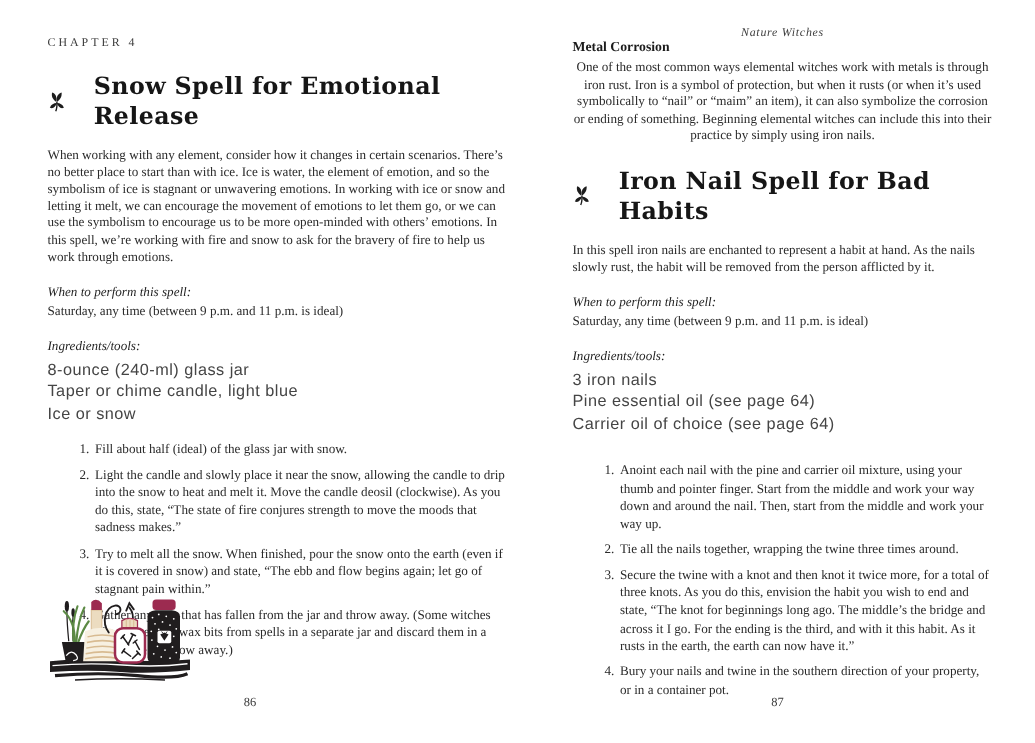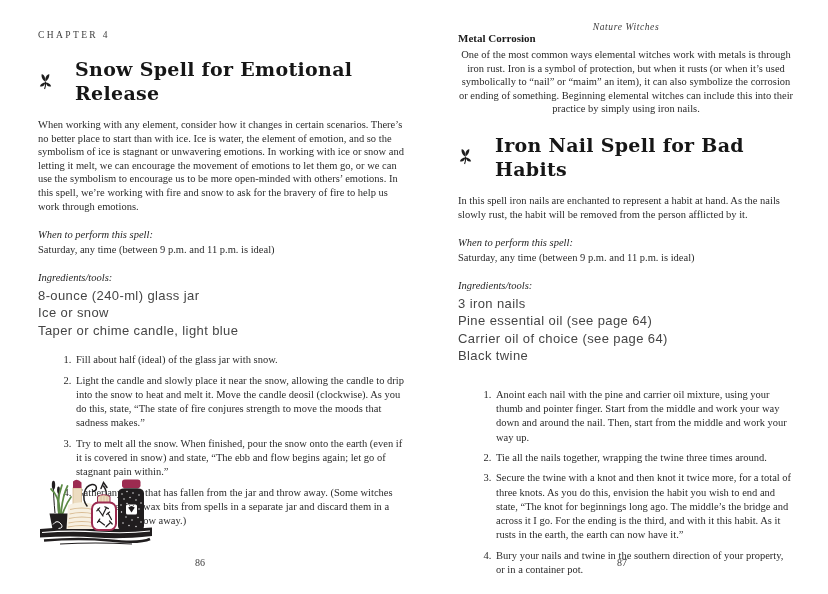--- a/index.html
+++ b/index.html
@@ -69,22 +69,22 @@
   </div>
 
   <div class="intro-text">When working with any element, consider how it changes in certain scenarios. There’s no better place to start than with ice. Ice is water, the element of emotion, and so the symbolism of ice is stagnant or unwavering emotions. In working with ice or snow and letting it melt, we can encourage the movement of emotions to let them go, or we can use the symbolism to encourage us to be more open-minded with others’ emotions. In this spell, we’re working with fire and snow to ask for the bravery of fire to help us work through emotions.</div>
 
   <div class="when-label">When to perform this spell:</div>
   <div class="when-value">Saturday, any time (between 9 p.m. and 11 p.m. is ideal)</div>
 
   <div class="ing-label">Ingredients/tools:</div>
   <div class="ing-list">
     <div class="ing-item">8-ounce (240-ml) glass jar</div>
+    <div class="ing-item">Taper or chime candle, light blue</div>
     <div class="ing-item">Ice or snow</div>
-    <div class="ing-item">Taper or chime candle, light blue</div>
   </div>
 
   <ol class="steps">
     <li>Fill about half (ideal) of the glass jar with snow.</li>
     <li>Light the candle and slowly place it near the snow, allowing the candle to drip into the snow to heat and melt it. Move the candle deosil (clockwise). As you do this, state, “The state of fire conjures strength to move the moods that sadness makes.”</li>
     <li>Try to melt all the snow. When finished, pour the snow onto the earth (even if it is covered in snow) and state, “The ebb and flow begins again; let go of stagnant pain within.”</li>
     <li>Gather any wax that has fallen from the jar and throw away. (Some witches like to keep the wax bits from spells in a separate jar and discard them in a larger fire or throw away.)</li>
   </ol>
 </div>
 
@@ -110,21 +110,20 @@
   <div class="intro-text">In this spell iron nails are enchanted to represent a habit at hand. As the nails slowly rust, the habit will be removed from the person afflicted by it.</div>
 
   <div class="when-label">When to perform this spell:</div>
   <div class="when-value">Saturday, any time (between 9 p.m. and 11 p.m. is ideal)</div>
 
   <div class="ing-label">Ingredients/tools:</div>
   <div class="ing-list">
     <div class="ing-item">3 iron nails</div>
     <div class="ing-item">Pine essential oil (see page 64)</div>
     <div class="ing-item">Carrier oil of choice (see page 64)</div>
-    <div class="ing-item">Black twine</div>
   </div>
 
   <ol class="steps">
     <li>Anoint each nail with the pine and carrier oil mixture, using your thumb and pointer finger. Start from the middle and work your way down and around the nail. Then, start from the middle and work your way up.</li>
     <li>Tie all the nails together, wrapping the twine three times around.</li>
     <li>Secure the twine with a knot and then knot it twice more, for a total of three knots. As you do this, envision the habit you wish to end and state, “The knot for beginnings long ago. The middle’s the bridge and across it I go. For the ending is the third, and with it this habit. As it rusts in the earth, the earth can now have it.”</li>
     <li>Bury your nails and twine in the southern direction of your property, or in a container pot.</li>
   </ol>
 </div>
 

